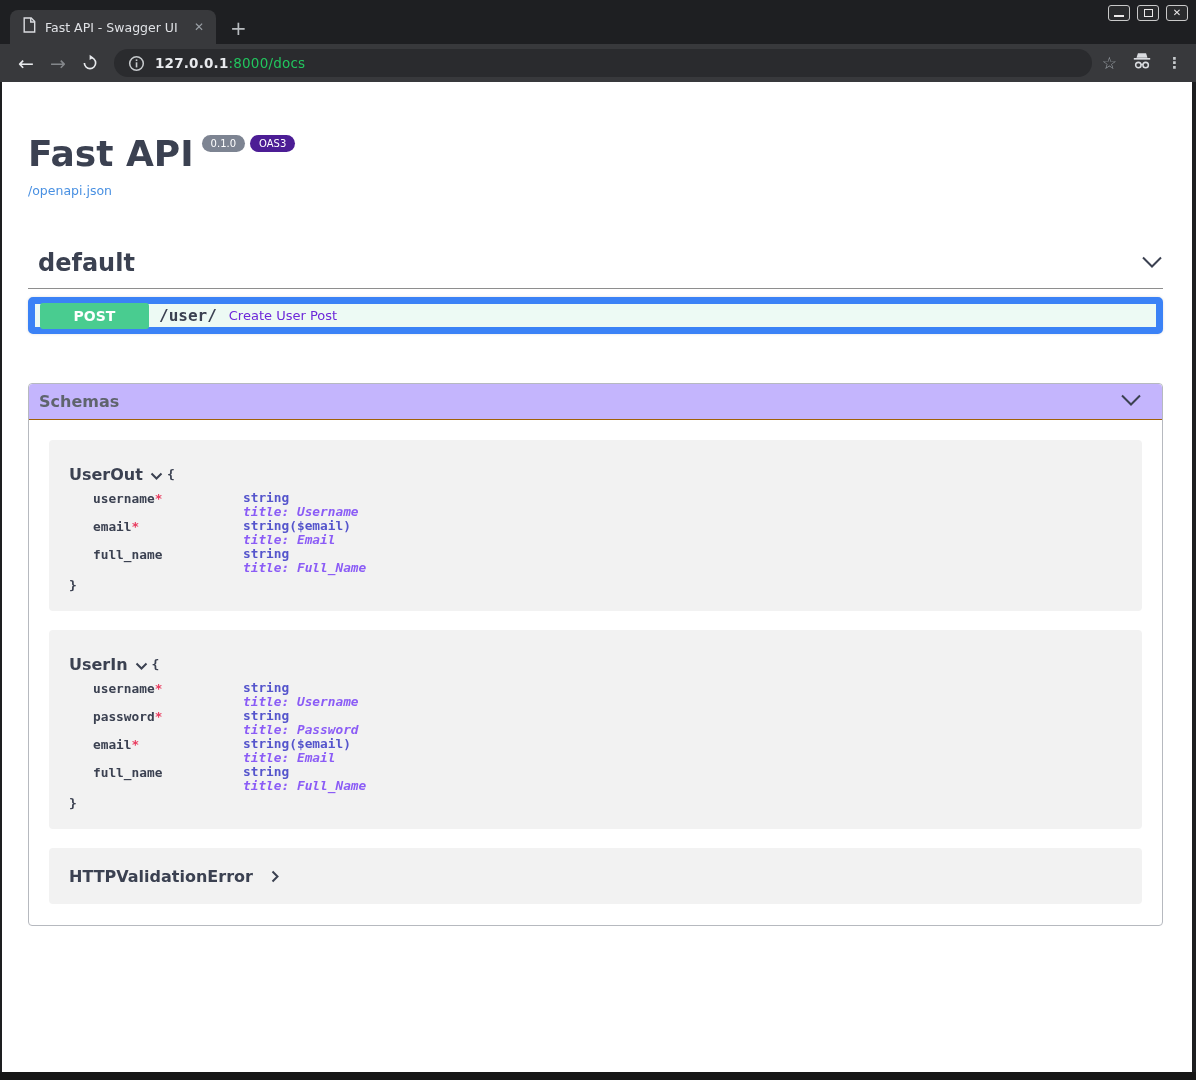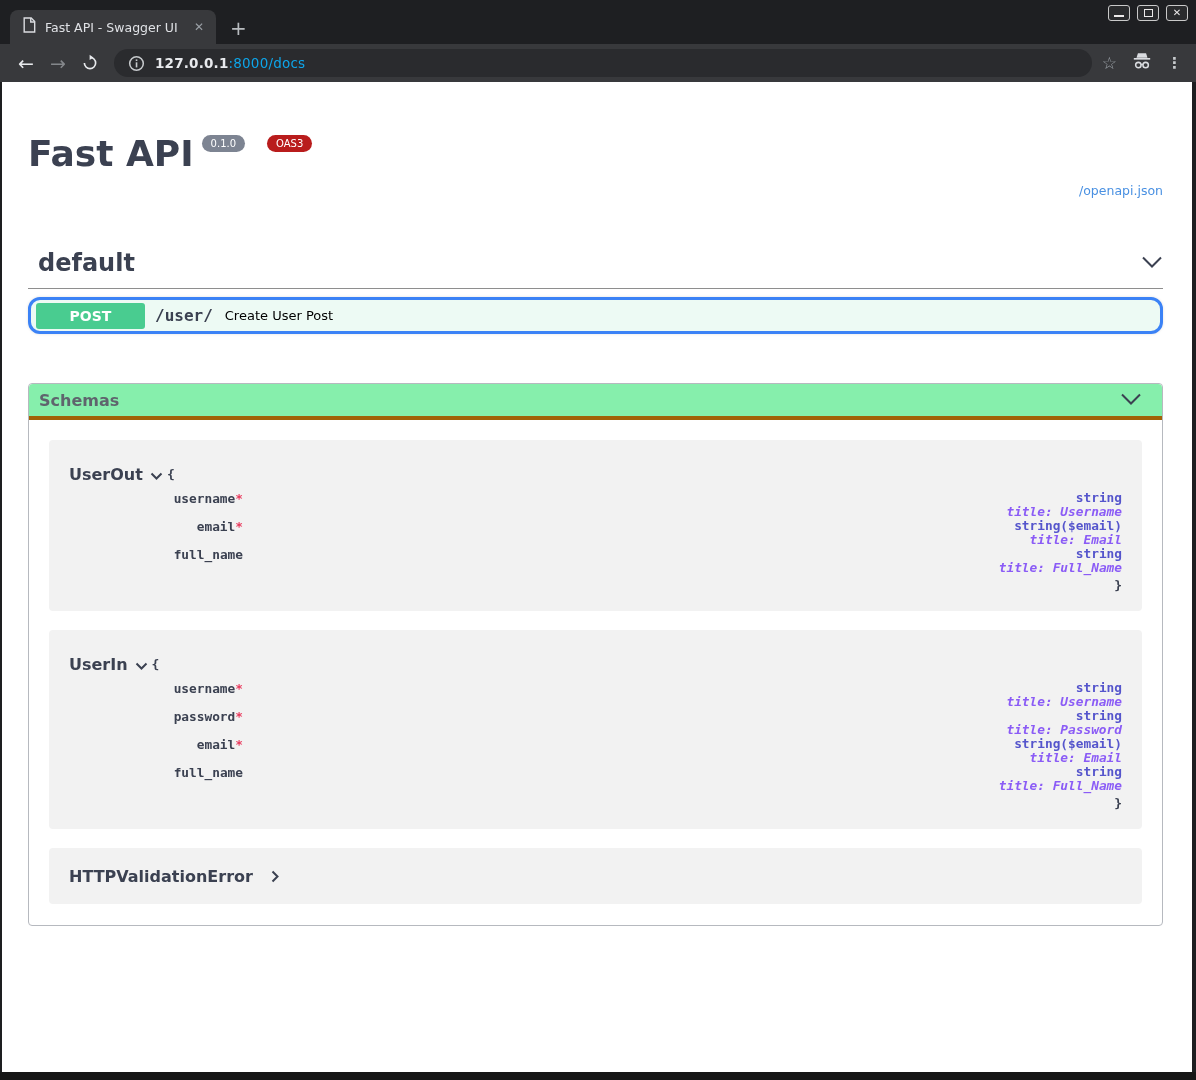--- a/index.html
+++ b/index.html
@@ -27,52 +27,52 @@
   
   .toolbar { height:38px; background:#38393c; display:flex; align-items:center; padding:0 10px; flex:0 0 auto; }
   .nav-ic { width:28px; height:28px; display:flex; align-items:center; justify-content:center; margin:0 2px; font-size:19px; }
   .back { color:#e8eaed; }
   .fwd { color:#84878b; }
   .urlbar { flex:1 1 auto; height:28px; background:#2a2b2e; border-radius:14px; margin:0 10px 0 8px;
             display:flex; align-items:center; padding:0 14px; }
   .url-info { margin-right:10px; display:flex; align-items:center; }
   .url-text { font-size:13.5px; letter-spacing:.2px; }
   .url-host { color:#e8eaed; font-weight:700; }
-  .url-rest { color:#0ea5e9; }
+  .url-rest { color:#22c55e; }
   .tb-right { display:flex; align-items:center; gap:14px; margin-right:4px; }
   .star { color:#9aa0a6; font-size:17px; }
   .menu-dots { color:#c7cacd; font-size:15px; letter-spacing:0; font-weight:700; }
 
   
   .content { flex:1 1 auto; background:#ffffff; margin:0 4px 0 2px; overflow:hidden;
-             padding:51px 29px 0 26px;text-align:right; }
+             padding:51px 29px 0 26px; }
   .bottom-bar { height:8px; background:#161616; flex:0 0 auto; }
 
   .info-title { font-size:36px; font-weight:700; color:#3b4151; display:flex; align-items:flex-start; }
   .badge { display:inline-block; font-size:10px; font-weight:400; color:#fff; border-radius:10px;
            padding:3px 9px; margin-left:8px; margin-top:2px; vertical-align:top; }
   .badge.version { background:#7d8492; }
-  .badge.oas { background:#b91c1c; margin-left:22px; }
+  .badge.oas { background:#4c1d95; margin-left:5px; }
   .spec-link { display:inline-block; margin-top:9px; font-size:12.5px; color:#4990e2; text-decoration:none; }
 
   .tag-section { margin-top:50px; }
   .tag-row { display:flex; align-items:center; justify-content:space-between; }
   .tag-title { font-size:24px; font-weight:700; color:#3b4151; padding-left:10px; }
   .tag-divider { border:none; border-bottom:1px solid #8e8e8e; margin-top:11px; }
 
-  .opblock { margin-top:8px; height:37px; border:3px solid #3b82f6; border-radius:12px; background:#edfaf4;
+  .opblock { margin-top:8px; height:37px; border:7px solid #3b82f6; border-radius:5px; background:#edfaf4;
              display:flex; align-items:center; box-shadow:0 0 3px rgba(0,0,0,.12); }
   .method-badge { width:109px; height:26px; margin-left:5px; background:#49cc90; border-radius:3px;
                   color:#fff; font-size:14px; font-weight:700; display:flex; align-items:center; justify-content:center; }
   .op-path { font-family:"DejaVu Sans Mono","Liberation Mono",monospace; font-size:16px; font-weight:700;
              color:#3b4151; margin-left:10px; }
-  .op-summary { font-size:13px; color:#000000; margin-left:12px; }
+  .op-summary { font-size:13px; color:#6d28d9; margin-left:12px; }
 
   .models { margin-top:49px; border:1px solid #b6b9bf; border-radius:4px; background:#fff; }
-  .models-header { height:36px; background:#86efac; border-bottom:4px solid #a16207; border-radius:4px 4px 0 0;
+  .models-header { height:36px; background:#c4b5fd; border-bottom:1px solid #a16207; border-radius:4px 4px 0 0;
                    display:flex; align-items:center; justify-content:space-between; padding:0 20px 0 10px; }
   .models-title { font-size:16px; font-weight:700; color:#5f646d; }
   .models-body { padding:20px 20px 2px 20px; }
 
   .model-box { background:#f2f2f2; border-radius:4px; margin-bottom:19px; }
   .model-box.expanded { padding:24px 20px 18px 20px; }
   .model-box.collapsed { height:56px; display:flex; align-items:center; padding:0 20px; }
 
   .model-title { display:flex; align-items:center; font-size:16px; font-weight:700; color:#3b4151; }
   .model-title .chev { margin:2px 4px 0 7px; }

